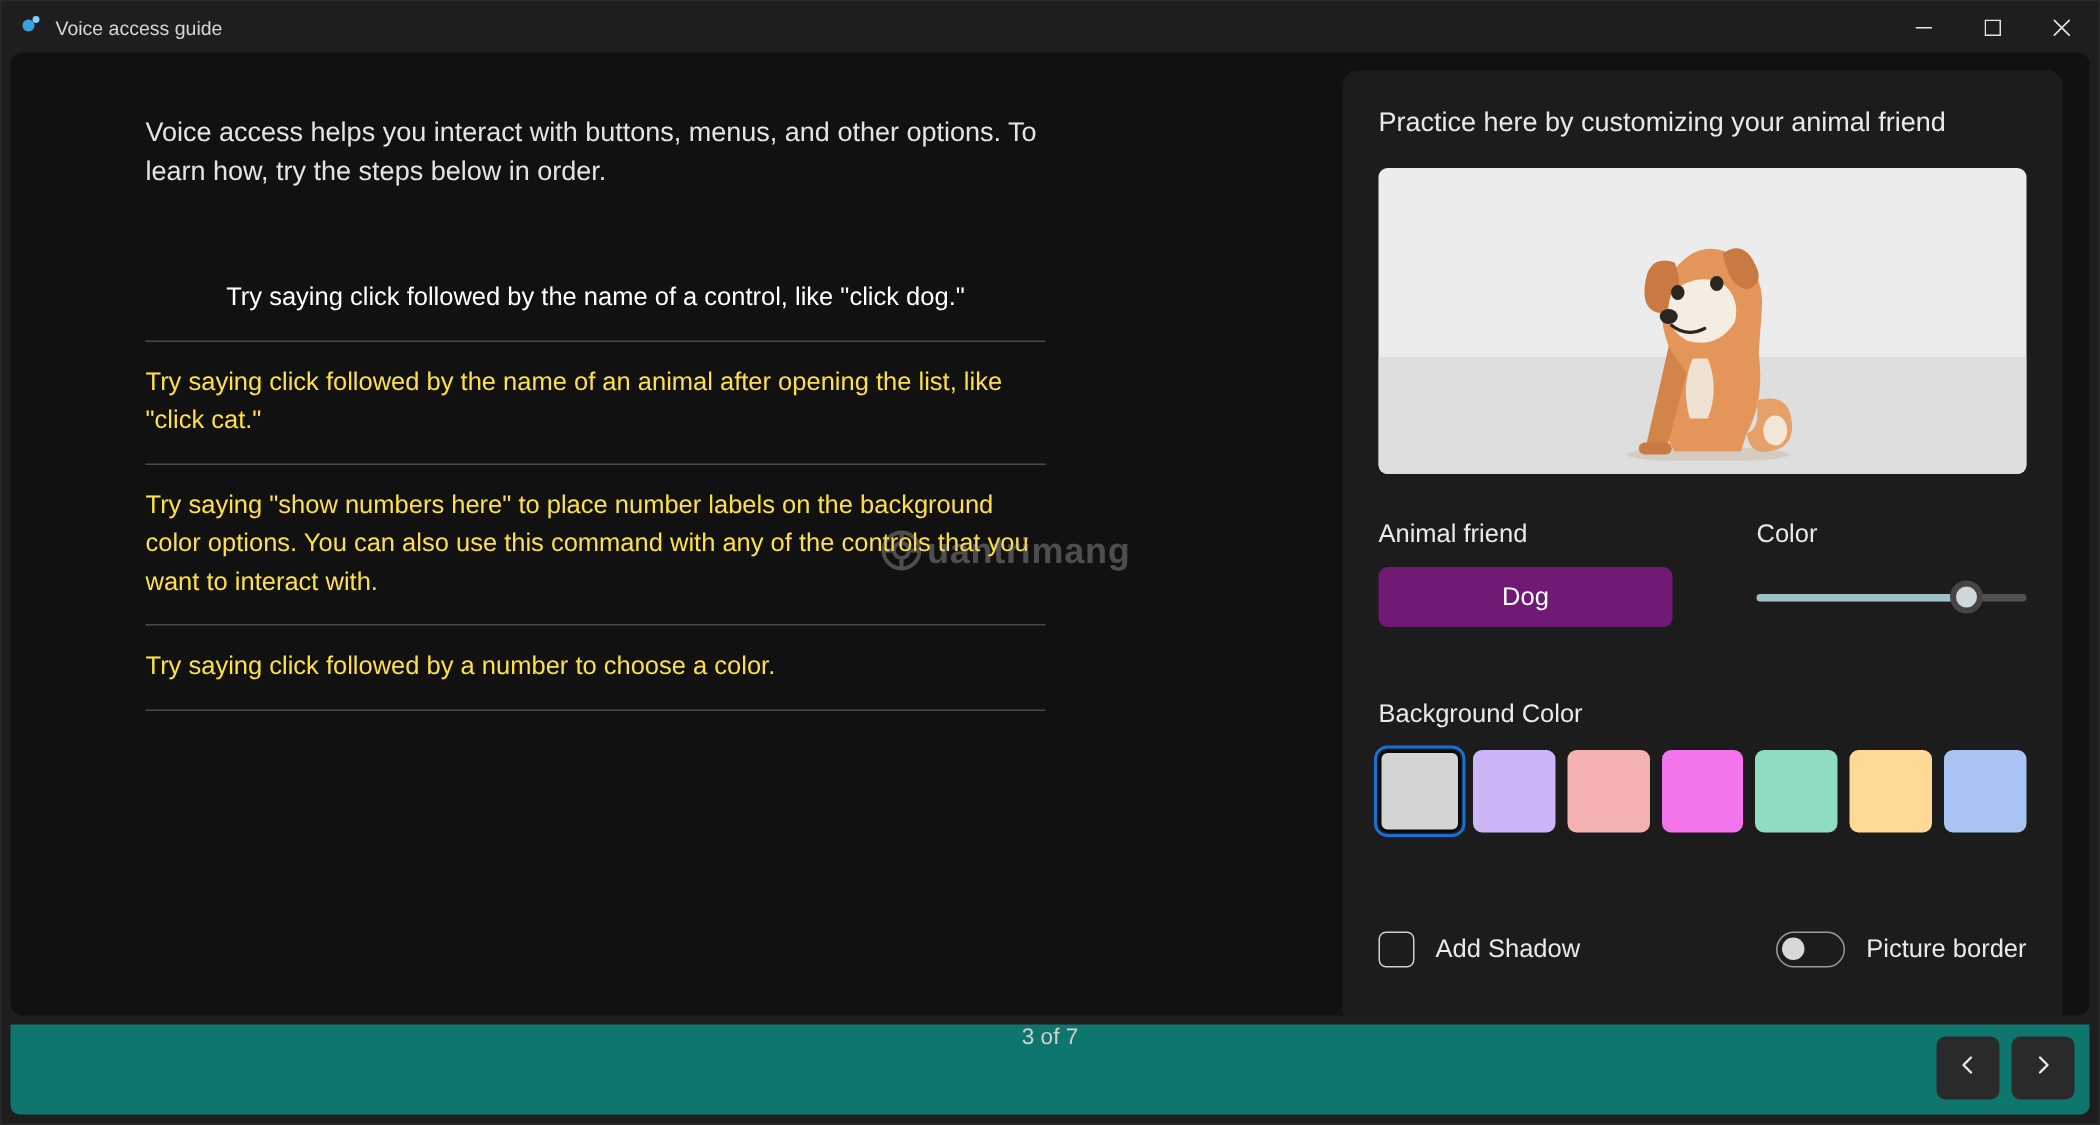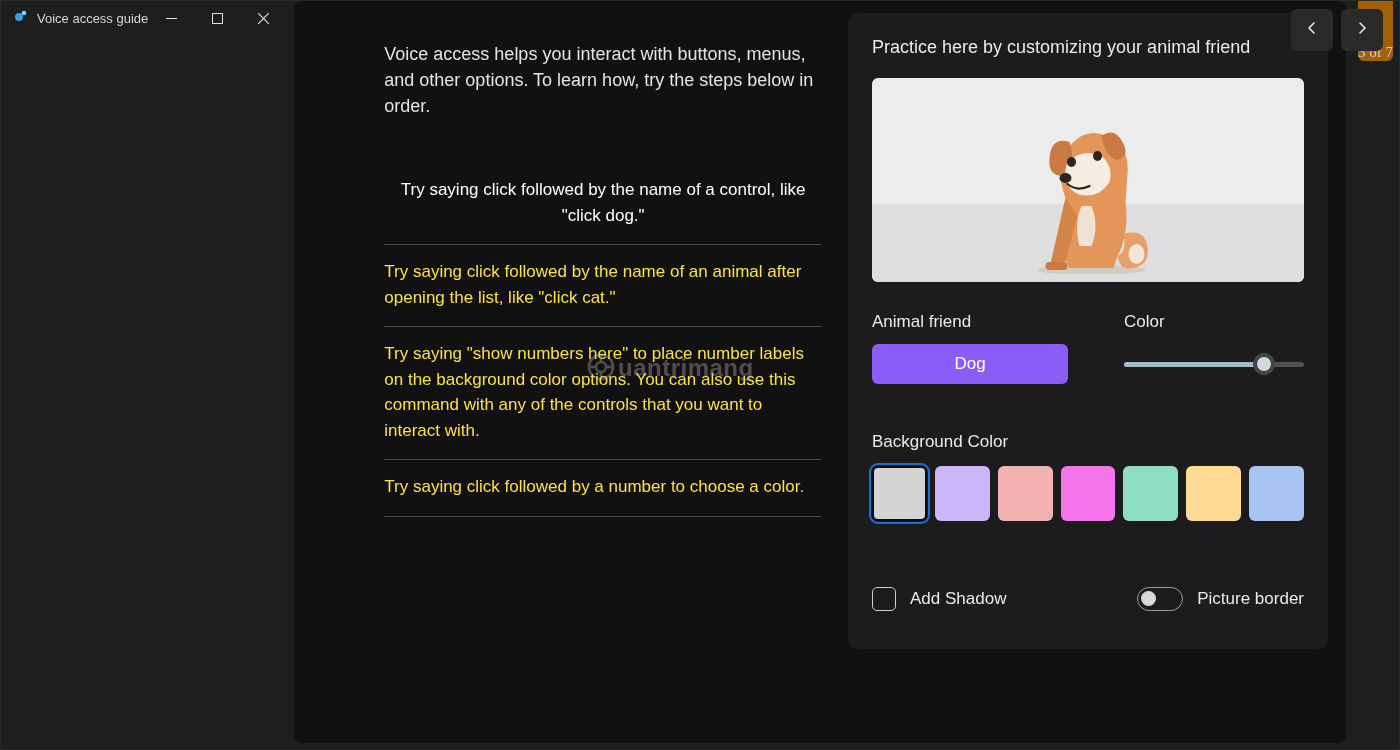--- a/index.html
+++ b/index.html
@@ -1,17 +1,17 @@
 <!DOCTYPE html>
 <html><head>
 <meta charset="utf-8">
 <style>
   * { box-sizing: border-box; margin: 0; padding: 0; }
   html, body { width: 1400px; height: 750px; background: #000; font-family: "Segoe UI", "Segoe UI Variable", Arial, sans-serif; color: #fff; overflow: hidden; }
-  .window { width: 1400px; height: 750px; background: #1e1e1e; display: flex; flex-direction: row; border: 1px solid #2a2a2a; }
+  .window { width: 1400px; height: 750px; background: #1e1e1e; display: flex; flex-direction: column; border: 1px solid #2a2a2a; }
   .titlebar { height: 34px; display: flex; align-items: center; justify-content: space-between; padding: 0 2px 0 12px; background: #1e1e1e; }
   .titlebar-left { display: flex; align-items: center; gap: 8px; }
   .titlebar-title { font-size: 13px; color: #d6d6d6; font-weight: 400; }
   .win-controls { display: flex; }
   .win-btn { width: 46px; height: 34px; display: flex; align-items: center; justify-content: center; color: #e4e4e4; }
   .content { flex: 1; display: flex; padding: 12px; gap: 14px; overflow: hidden; background: #111; border-radius: 8px; margin: 0 6px 6px 6px; }
   .left { flex: 1; padding: 28px 12px 0 78px; }
   h1 { font-size: 40px; font-weight: 600; letter-spacing: 0.2px; margin-bottom: 36px; }
   .intro { font-size: 18px; color: #e4e4e4; line-height: 1.45; max-width: 600px; margin-bottom: 44px; }
   .steps { max-width: 600px; }
@@ -21,37 +21,37 @@
   .panel { background: #1c1c1c; border-radius: 10px; padding: 24px 24px 32px; height: 636px; }
   .panel-title { font-size: 18px; color: #eaeaea; margin-bottom: 20px; }
   .canvas { width: 100%; height: 204px; background: #ececec; border-radius: 6px; position: relative; overflow: hidden; }
   .ground { position: absolute; left: 0; right: 0; bottom: 0; height: 78px; background: #dedede; }
   .animal { position: absolute; left: 50%; transform: translateX(-55%); bottom: 4px; }
   .row1 { display: flex; gap: 56px; margin-top: 30px; }
   .col { display: flex; flex-direction: column; gap: 12px; }
   .col.a { flex: 1; }
   .col.b { width: 180px; }
   .lbl { font-size: 17px; color: #eaeaea; }
-  .select { background: #8b5cf6; border-radius: 6px; height: 40px; display: flex; align-items: center; justify-content: center; font-size: 17px; color: #fff; position: relative; }
+  .select { background: #701a75; border-radius: 6px; height: 40px; display: flex; align-items: center; justify-content: center; font-size: 17px; color: #fff; position: relative; }
   .slider { position: relative; height: 20px; margin-top: 10px; }
   .track-base { position: absolute; left: 0; right: 0; top: 8px; height: 5px; background: #515151; border-radius: 3px; }
   .track-fill { position: absolute; left: 0; top: 8px; height: 5px; background: #9fbfc7; border-radius: 3px; }
   .thumb { position: absolute; top: -1px; width: 22px; height: 22px; border-radius: 50%; background: #cfd9dc; border: 4px solid #454545; transform: translateX(-50%); }
   .sect { margin-top: 48px; }
   .swatches { display: flex; gap: 8px; margin-top: 14px; }
   .swatch { width: 55px; height: 55px; border-radius: 6px; }
   .swatch.sel { outline: 2px solid #1a6fd6; outline-offset: 1px; border: 2px solid #0a0a0a; }
   .bottom-ctrls { display: flex; align-items: center; justify-content: space-between; margin-top: 66px; }
   .chk { display: flex; align-items: center; gap: 14px; }
   .chkbox { width: 24px; height: 24px; border: 1.6px solid #cfcfcf; border-radius: 5px; }
   .tgl { display: flex; align-items: center; gap: 14px; }
   .toggle { width: 46px; height: 24px; border: 1.5px solid #9a9a9a; border-radius: 12px; position: relative; background: #1c1c1c; }
   .knob { position: absolute; left: 3px; top: 3px; width: 15px; height: 15px; border-radius: 50%; background: #d8d8d8; }
   .ctrl-lbl { font-size: 17px; color: #eaeaea; }
-  .footer { height: 60px; position: relative; display: flex; align-items: flex-end; justify-content: center; background: #a16207; margin: 0 6px 6px 6px; border-radius: 0 0 6px 6px; font-family: Liberation Serif, serif; }
+  .footer { height: 60px; position: relative; display: flex; align-items: flex-start; justify-content: center; background: #0f766e; margin: 0 6px 6px 6px; border-radius: 0 0 6px 6px; }
   .page-ind { font-size: 15px; color: #d0d0d0; }
   .nav-btns { position: absolute; right: 10px; bottom: 10px; display: flex; gap: 8px; }
   .nav-btn { width: 42px; height: 42px; background: #2a2a2a; border-radius: 6px; display: flex; align-items: center; justify-content: center; }
   .watermark { position: absolute; left: 586px; top: 352px; display: flex; align-items: flex-end; gap: 2px; opacity: 0.35; pointer-events: none; }
   .wm-text { font-size: 24px; font-weight: 600; color: #c0c0c0; letter-spacing: 0.5px; }
 </style>
 </head>
 <body>
 
 <div class="window">

